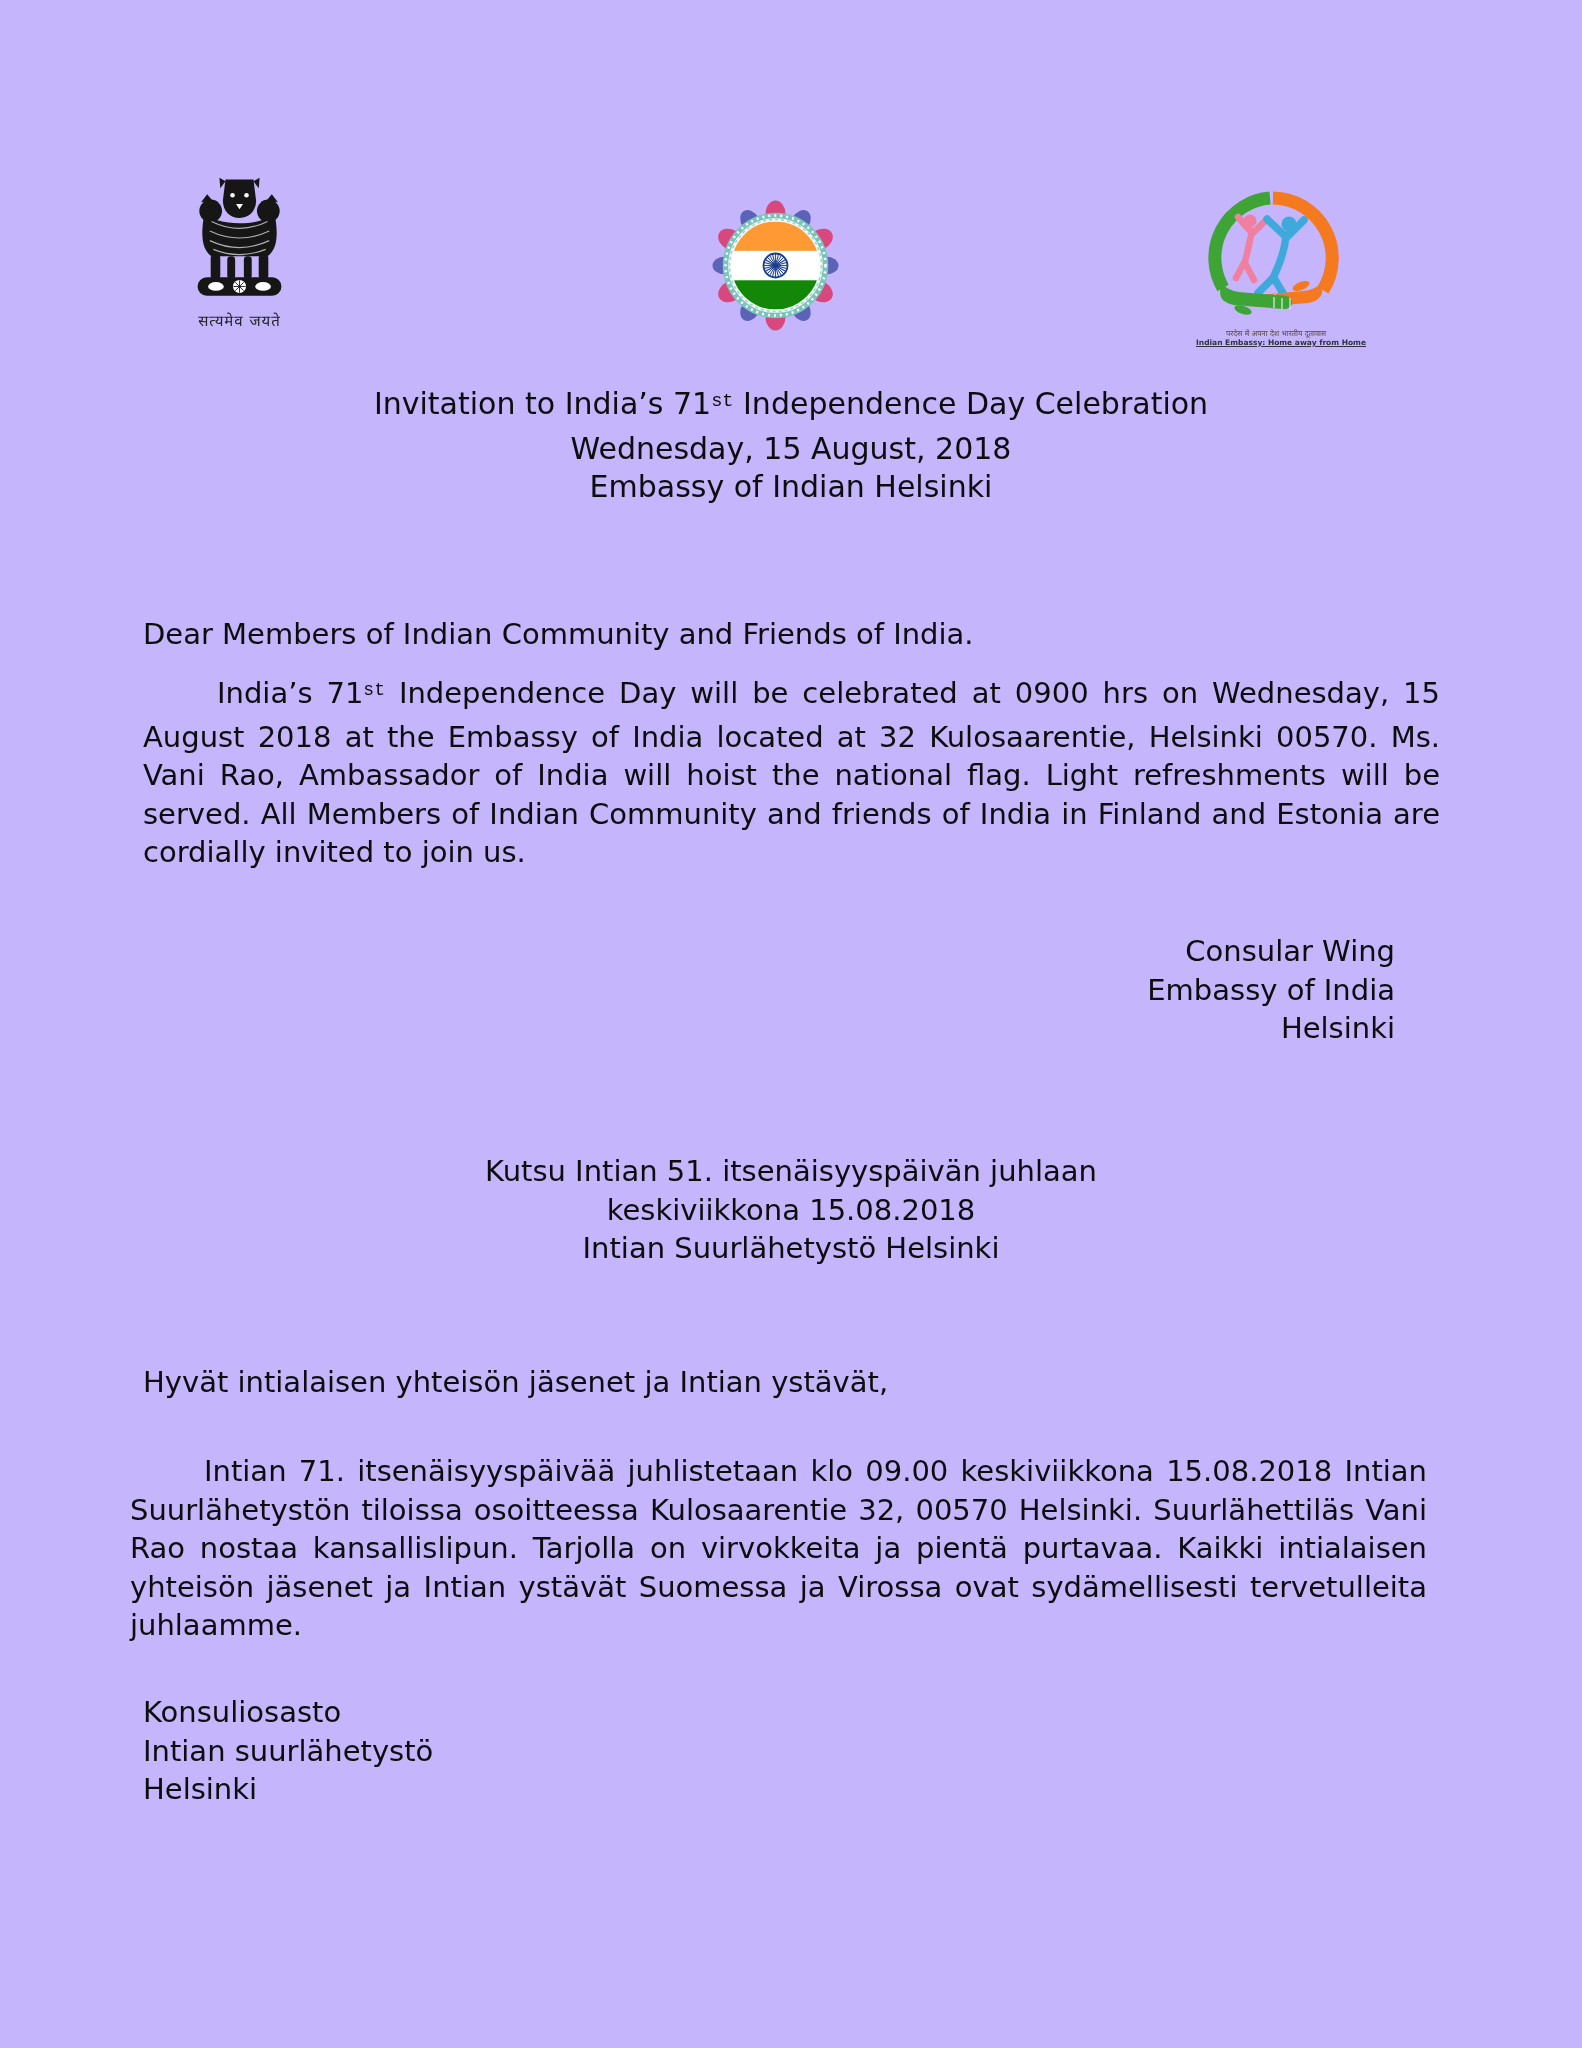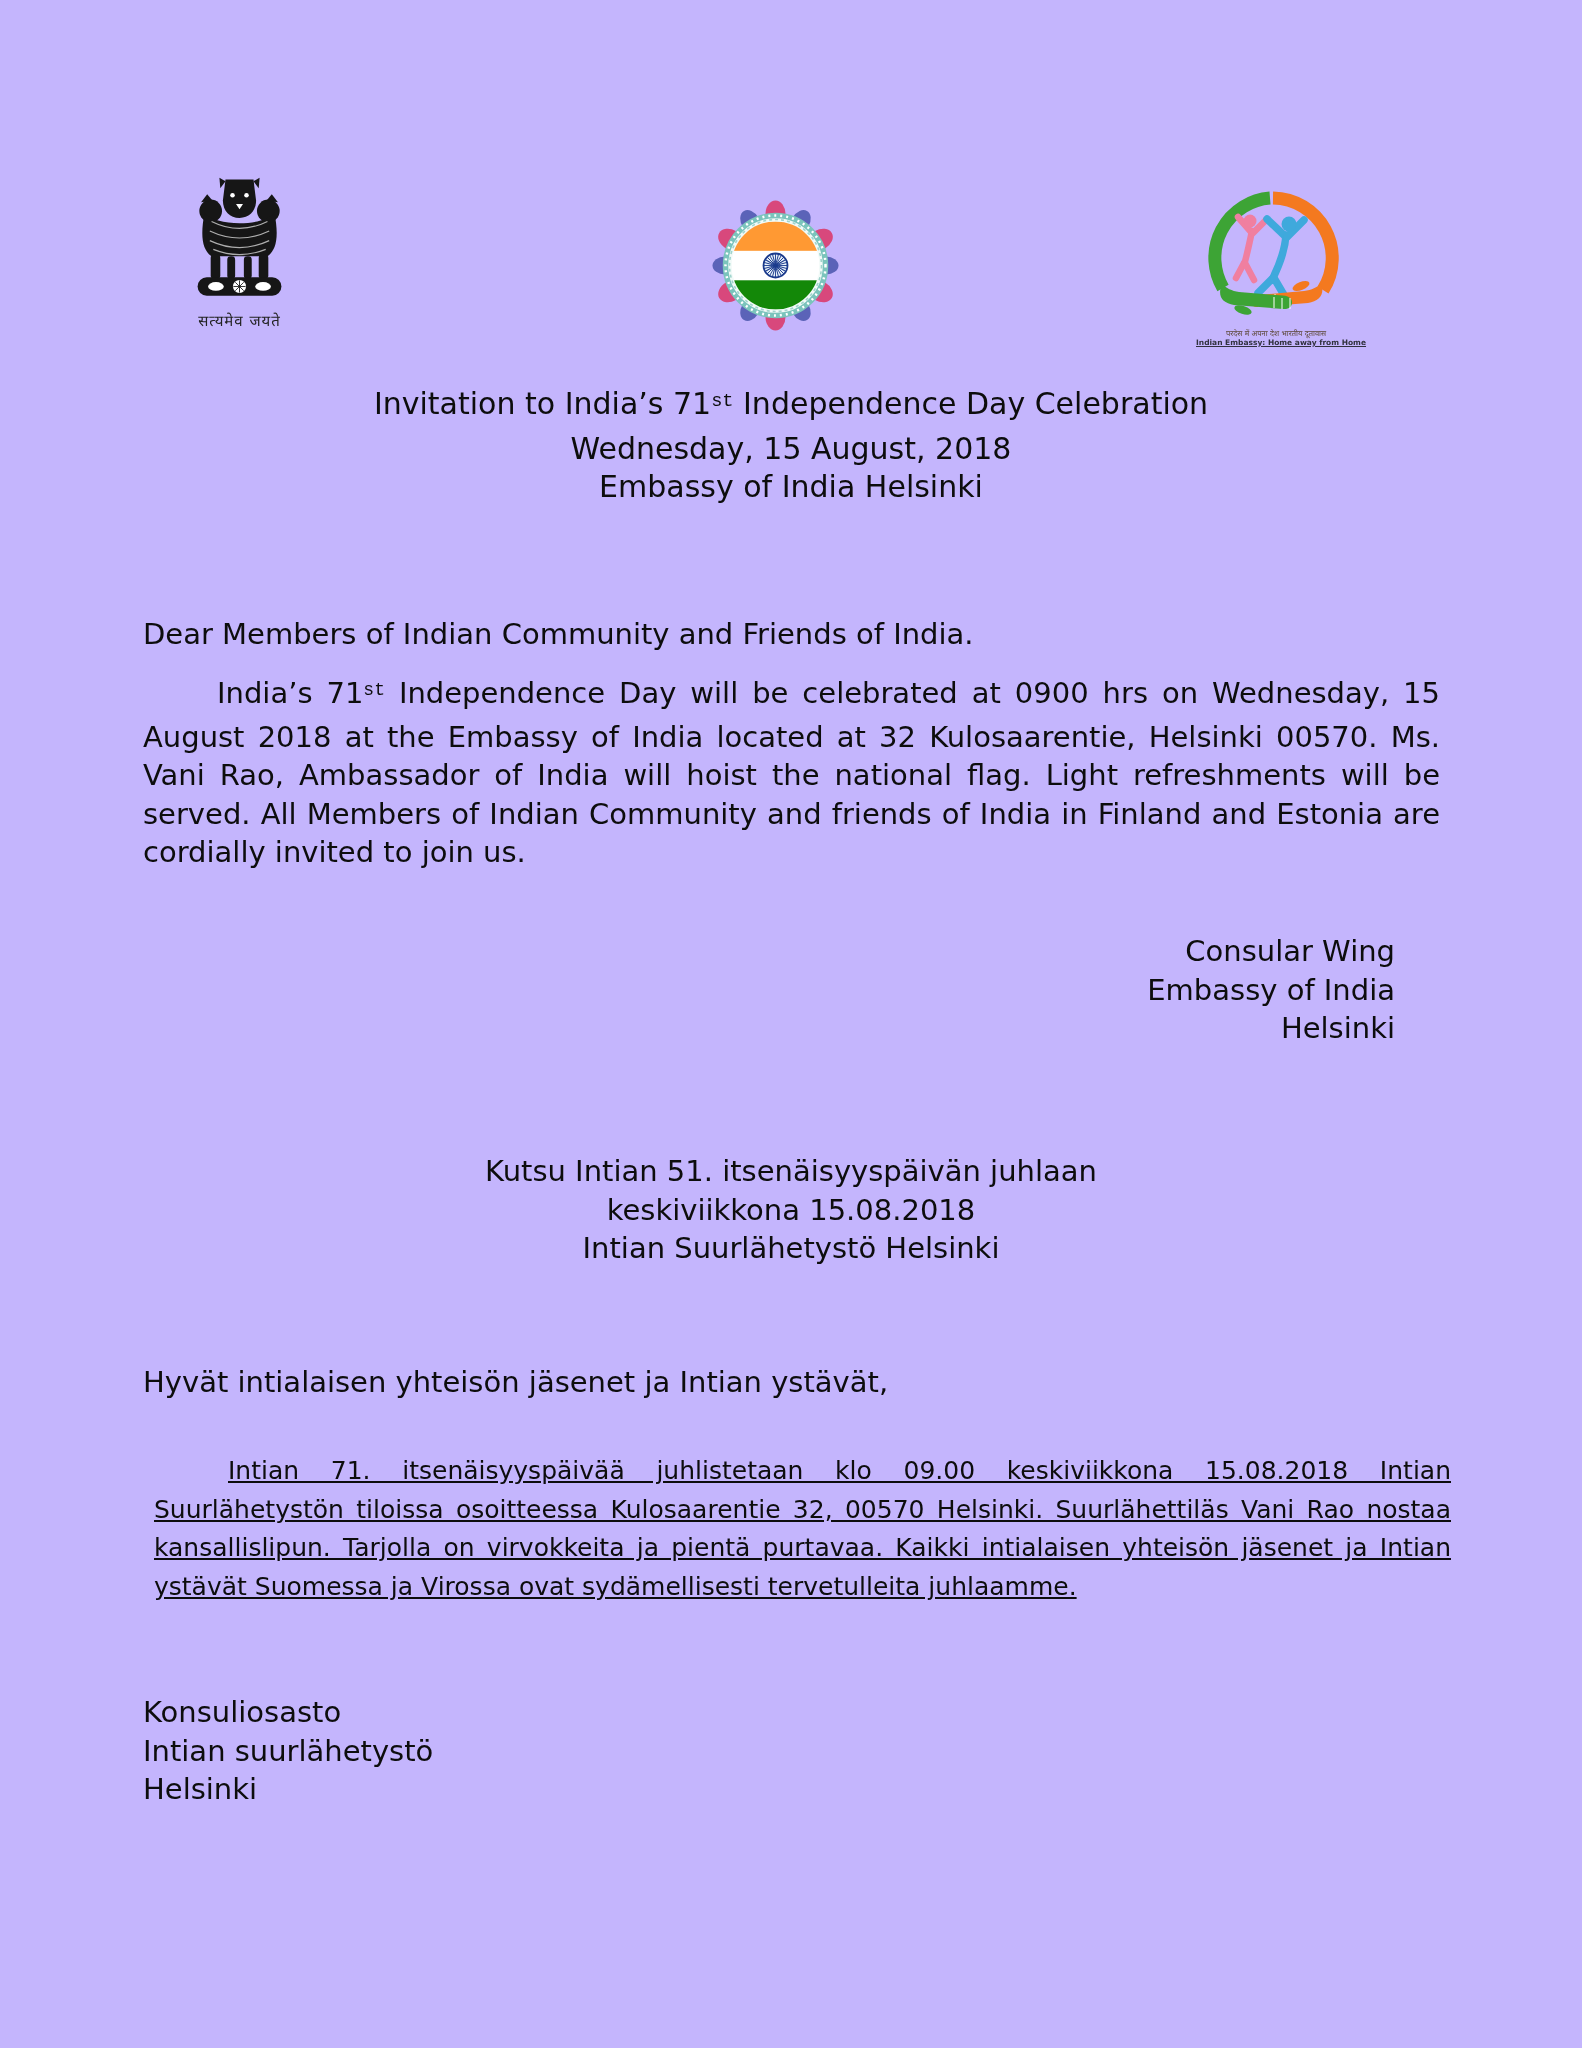--- a/index.html
+++ b/index.html
@@ -22,22 +22,22 @@
                  font-size:30px; line-height:38.5px; }
   .sup { font-size:62%; vertical-align:baseline; position:relative; top:-0.45em;font-family:Liberation Mono, monospace; }
   .salutation-en { position:absolute; left:143px; top:615px; font-size:29px; line-height:38.5px; }
   .para-en { position:absolute; left:143px; top:674px; width:1297px; font-size:29px;
              line-height:38.5px; text-align:justify; text-indent:74px; }
   .sig-en { position:absolute; left:143px; top:932px; width:1252px; text-align:right;
             font-size:29px; line-height:38.5px; }
   .title-fi { position:absolute; left:0; top:1152px; width:100%; text-align:center;
               font-size:29px; line-height:38.5px; }
   .salutation-fi { position:absolute; left:143px; top:1363px; font-size:29px; line-height:38.5px; }
-  .para-fi { position:absolute; left:154px; top:1452px; width:1297px; font-size:25px;
-             line-height:38.5px; text-align:justify; text-indent:74px;text-decoration:underline; }
+  .para-fi { position:absolute; left:130px; top:1452px; width:1297px; font-size:29px;
+             line-height:38.5px; text-align:justify; text-indent:74px; }
   .sig-fi { position:absolute; left:143px; top:1693px; width:1252px; text-align:left;
             font-size:29px; line-height:38.5px; }
 </style>
 </head>
 <body>
 
 <div class="page">
 
   <div class="emblem-wrap">
     <svg viewBox="0 0 120 150" width="105" height="131">
@@ -195,21 +195,21 @@
         <line x1="89" y1="108" x2="89" y2="119"></line>
       </g>
     </svg>
     <div class="tagline-hi">परदेस में अपना देश भारतीय दूतावास</div>
     <div class="tagline-en">Indian Embassy: Home away from Home</div>
   </div>
 
   <div class="title-block">
     <div><span>Invitation to India’s 71</span><span class="sup">st</span><span> Independence Day Celebration</span></div>
     <div>Wednesday, 15 August, 2018</div>
-    <div>Embassy of India Helsinki</div>
+    <div>Embassy of Indian Helsinki</div>
   </div>
 
   <div class="salutation-en">Dear Members of Indian Community and Friends of India.</div>
 
   <p class="para-en"><span>India’s 71</span><span class="sup">st</span><span> Independence Day will be celebrated at 0900 hrs on Wednesday, 15 August 2018 at the Embassy of India located at 32 Kulosaarentie, Helsinki 00570. Ms. Vani Rao, Ambassador of India will hoist the national flag. Light refreshments will be served. All Members of Indian Community and friends of India in Finland and Estonia are cordially invited to join us.</span></p>
 
   <div class="sig-en">
     <div>Consular Wing</div>
     <div>Embassy of India</div>
     <div>Helsinki</div>

